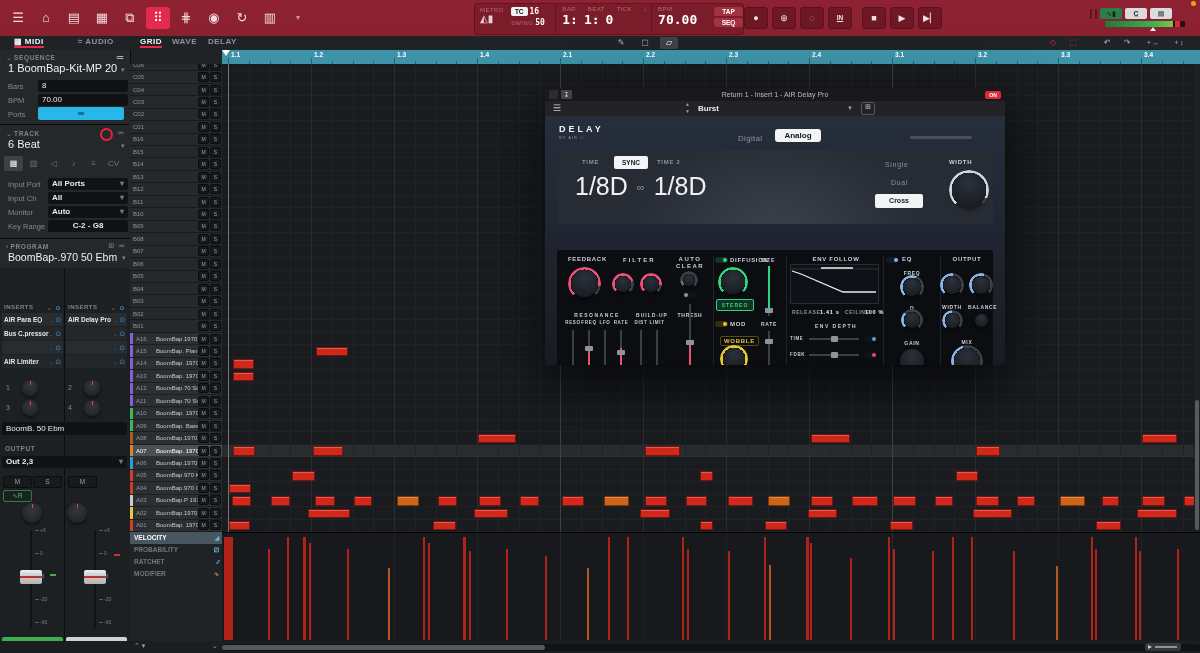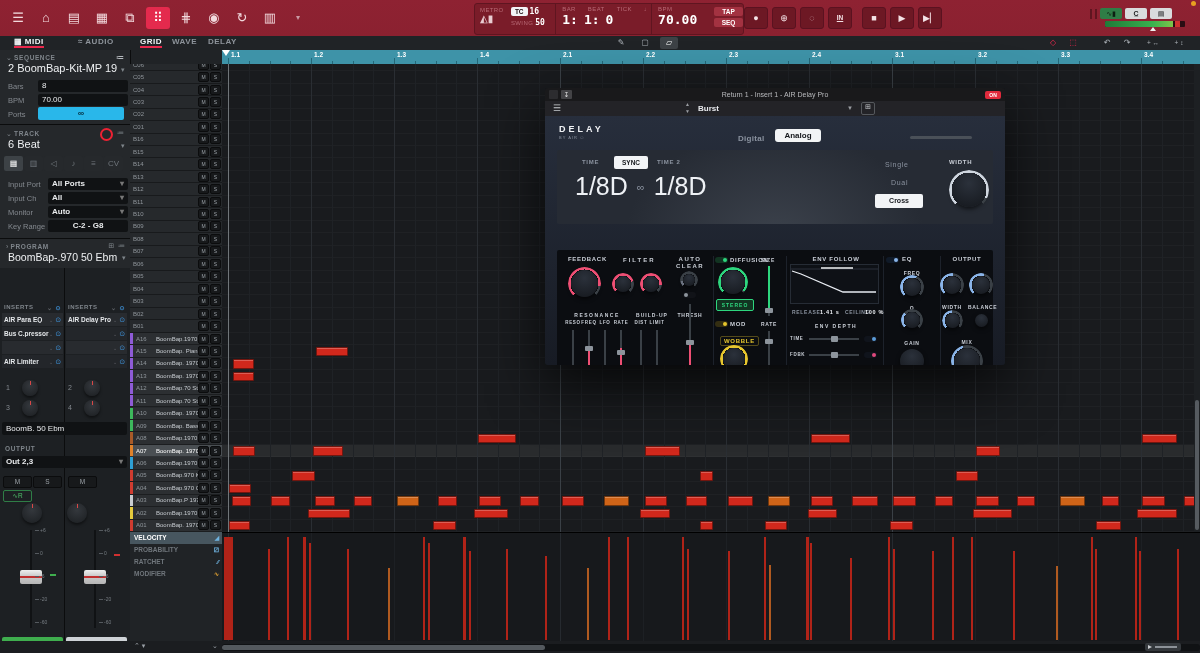--- a/index.html
+++ b/index.html
@@ -232,21 +232,21 @@
       <div class="rl" style="left: 673px;">3.1</div>
       <div class="rl" style="left: 756px;">3.2</div>
       <div class="rl" style="left: 839px;">3.3</div>
       <div class="rl" style="left: 922px;">3.4</div>
       <div style="left: 3px; top: 7px; width: 0px; height: 0px; border-left: 4px solid transparent; border-right: 4px solid transparent; border-top: 6px solid rgb(255, 255, 255);"></div>
     </div>
 
   <div class="abs" id="sidebar">
     <div class="abs" style="left:6px;top:3px;"><span class="caret">⌄</span> <span class="sec-h">SEQUENCE</span></div>
     <div class="abs" style="right:6px;top:3px;">≔</div>
-    <div class="abs name" style="left:8px;top:12px;">2 BoomBap-Kit-MP 19</div>
+    <div class="abs name" style="left:8px;top:12px;">1 BoomBap-Kit-MP 20</div>
     <div class="abs caret" style="left:121px;top:16px;">▾</div>
 
     <div class="abs lbl" style="left:8px;top:32px;">Bars</div>
     <div class="abs fld" style="left:38px;top:30px;width:82px;">8</div>
     <div class="abs lbl" style="left:8px;top:46px;">BPM</div>
     <div class="abs fld" style="left:38px;top:44px;width:82px;">70.00</div>
     <div class="abs lbl" style="left:8px;top:60px;">Ports</div>
     <div class="abs" style="left:38px;top:57px;width:86px;height:13px;background:#29b7ea;border-radius:2px;text-align:center;color:#063344;font-size:9px;line-height:13px;font-weight:bold;">∞</div>
 
     <div class="abs" style="left:0;top:74px;width:130px;height:1px;background:#0b0c0d;"></div>
@@ -888,21 +888,21 @@
     <div id="pmenu">
       <span style="position:absolute;left:8px;top:2px;font-size:9px;">☰</span>
       <span style="position:absolute;left:140px;top:0px;font-size:5px;line-height:7px;color:#9a9da2;text-align:center;">▲<br>▼</span>
       <span style="position:absolute;left:153px;top:3px;font-size:8px;font-weight:bold;color:#e8eaee;">Burst</span>
       <span style="position:absolute;left:302px;top:4px;font-size:6px;color:#9a9da2;">▼</span>
       <span style="position:absolute;left:316px;top:1px;width:12px;height:11px;border:1px solid #55585c;border-radius:2px;font-size:7px;text-align:center;">⊞</span>
     </div>
     <div id="pbody">
       <div style="position:absolute;left:14px;top:8px;font-size:9px;font-weight:bold;letter-spacing:3px;color:#f0f2f5;">DELAY</div>
       <div style="position:absolute;left:14px;top:19px;font-size:4px;letter-spacing:1px;color:#8b93a0;"><span>BY AIR</span> ⬭</div>
-      <span class="plab pdim" style="left:193px;top:18px;font-size:8px;font-weight:bold;letter-spacing:.3px;">Digital</span>
+      <span class="plab pdim" style="left:193px;top:18px;font-size:8px;font-weight:normal;letter-spacing:.3px;">Digital</span>
       <div class="pill" style="left:230px;top:13px;width:46px;height:13px;font-size:8px;line-height:13px;border-radius:3px;">Analog</div>
       <div style="position:absolute;left:365px;top:20px;width:62px;height:3px;background:#4a5058;border-radius:2px;"></div>
 
       <div style="position:absolute;left:12px;top:34px;width:436px;height:74px;border-radius:2px;background:radial-gradient(ellipse 230px 170px at 50% 120%,#3c424c,#262b34 65%);">
         <span class="plab pdim" style="left:25px;top:9px;">TIME</span>
         <div class="pill" style="left:57px;top:6px;width:34px;height:13px;font-size:6.5px;line-height:13px;border-radius:2px;">SYNC</div>
         <span class="plab pdim" style="left:100px;top:9px;">TIME 2</span>
         <div style="position:absolute;left:18px;top:22px;display:flex;align-items:center;gap:9px;color:#eef1f5;">
           <span style="font-size:25px;">1/8D</span>
           <span style="font-size:11px;color:#8b93a0;">∞</span>

